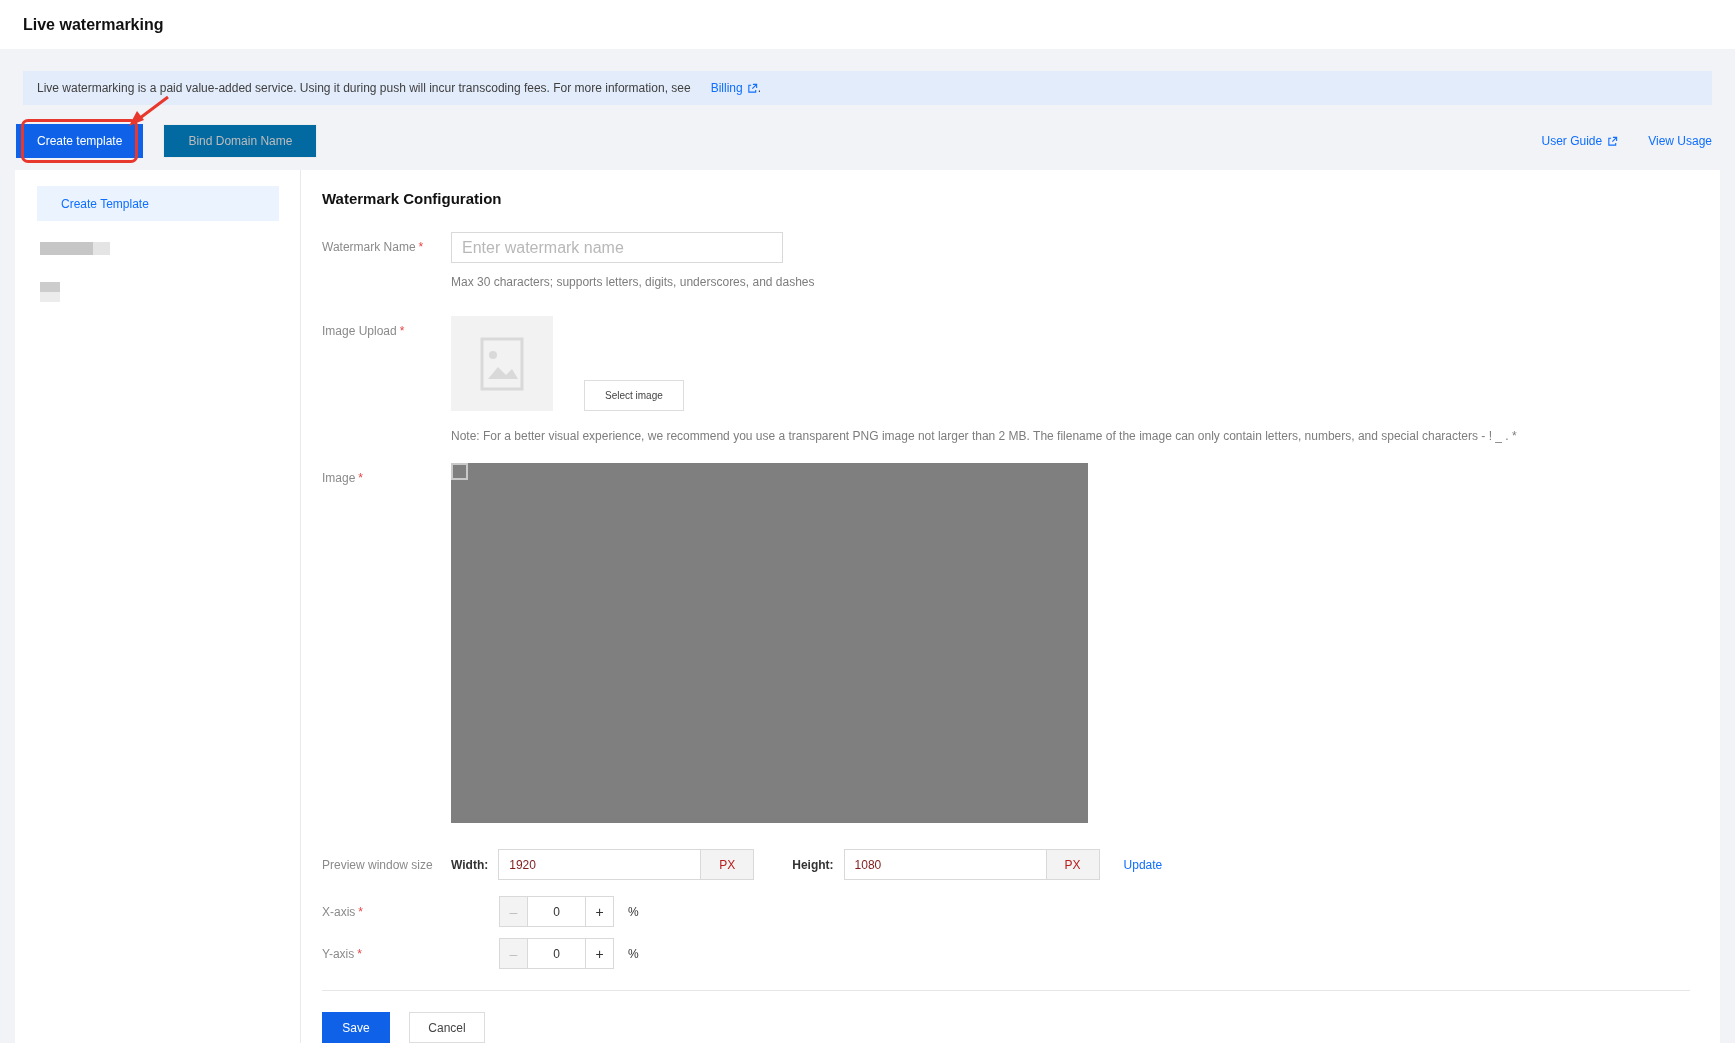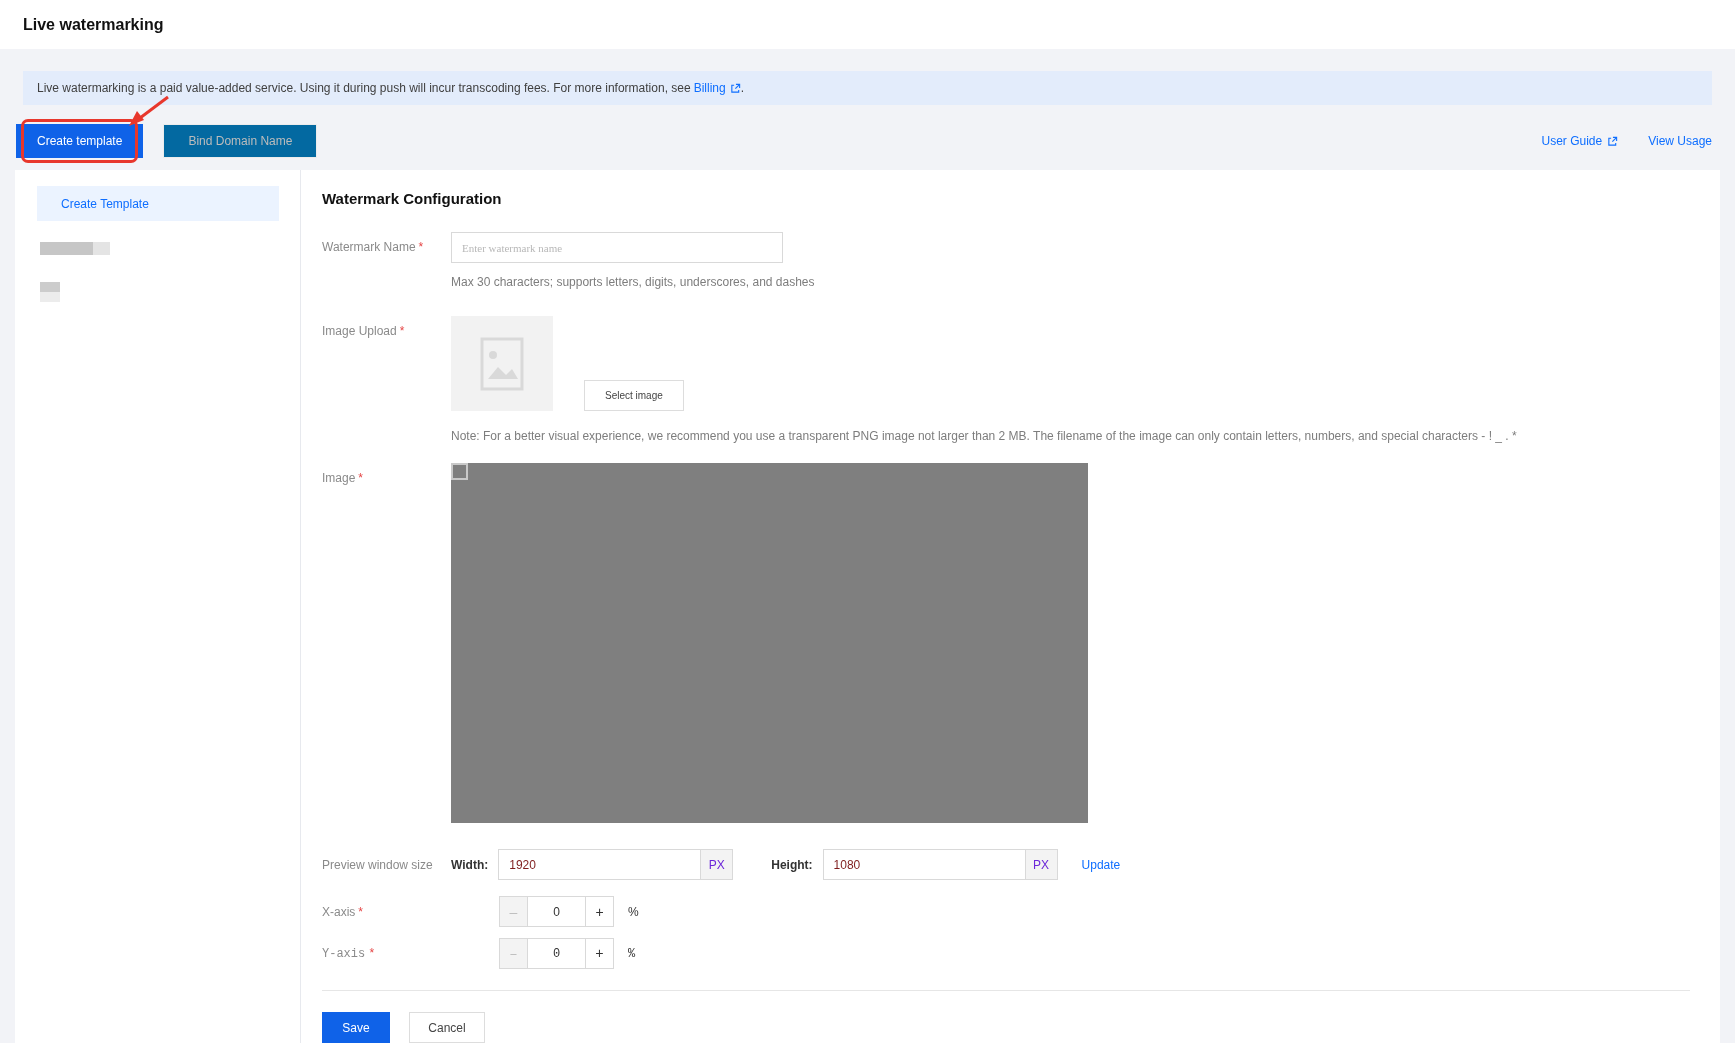--- a/index.html
+++ b/index.html
@@ -12,21 +12,21 @@
   }
   
   .header { background:#fff; height:49px; display:flex; align-items:center; padding:0 23px; }
   .page-title { font-size:16px; font-weight:bold; color:#111; margin:0; }
 
   
   .banner {
     margin:22px 23px 0 23px; height:34px; background:#e3ecfb;
     display:flex; align-items:center; padding:0 14px; color:#404040;
   }
-  .banner .link { color:#0e6eff; text-decoration:none; margin-left:3px; display:inline-flex; align-items:center; gap:4px; cursor:pointer; }
+  .banner .link { color:#0e6eff; text-decoration:none; margin-left:20px; display:inline-flex; align-items:center; gap:4px; cursor:pointer; }
   .ext-icon { width:11px; height:11px; display:inline-block; }
 
   
   .toolbar { margin:18px 23px 0 16px; display:flex; align-items:center; height:36px; }
   .create-wrap { position:relative; }
   .btn-primary {
     background:#0f62e8; color:#fff; border:none; height:34px; padding:0 21px;
     font-size:12px; font-family:inherit; cursor:pointer;
   }
   .red-box {
@@ -58,21 +58,21 @@
   
   .main { flex:1; padding:20px 30px 0 21px; }
   .section-title { font-size:15px; font-weight:bold; color:#111; margin:0 0 25px 0; }
   .form-row { display:flex; align-items:flex-start; }
   .form-label { width:129px; flex:none; color:#8a8a8a; padding-top:8px; }
   .req { color:#e54545; margin-left:3px; }
   .control { flex:1; }
 
   .text-input {
     width:332px; height:31px; border:1px solid #d9d9d9; padding:0 10px;
-    font-size:11px; font-family:Liberation Serif, serif; color:#333; outline:none; background:#fff;
+    font-size:16px; font-family:Liberation Sans, sans-serif; color:#333; outline:none; background:#fff;
   }
   .text-input::placeholder { color:#b8b8b8; }
   .help-text { color:#7d7d7d; margin-top:12px; }
 
   .upload-row { display:flex; align-items:flex-end; }
   .upload-box {
     width:102px; height:95px; background:#f2f2f2; display:flex;
     align-items:center; justify-content:center; cursor:pointer;
   }
   .btn-select {
@@ -88,22 +88,22 @@
   }
 
   .size-row { display:flex; align-items:center; }
   .size-label { font-weight:bold; color:#333; margin-right:10px; }
   .input-group { display:flex; align-items:center; }
   .size-input {
     width:202px; height:31px; border:1px solid #d9d9d9; border-right:none;
     padding:0 10px; font-size:12px; font-family:inherit; color:#7f1d1d; outline:none;
   }
   .unit-box {
-    width:33px; height:31px; background:#f3f3f3; border:1px solid #d9d9d9;
-    display:flex; align-items:center; justify-content:center; color:#6d28d9;
+    width:54px; height:31px; background:#f3f3f3; border:1px solid #d9d9d9;
+    display:flex; align-items:center; justify-content:center; color:#b91c1c;
   }
   .gap-38 { width:38px; }
   .gap-24 { width:24px; }
   .update-link { color:#0e6eff; text-decoration:none; cursor:pointer; }
 
   .stepper { display:flex; align-items:center; }
   .step-btn {
     width:28px; height:31px; border:1px solid #d9d9d9; background:#fff;
     font-size:14px; color:#333; font-family:inherit; cursor:pointer; padding:0;
     display:flex; align-items:center; justify-content:center;
@@ -127,21 +127,21 @@
     border:1px solid #ddd; font-size:12px; font-family:inherit; cursor:pointer;
   }
 
   .mt-name { margin-top:0; }
   .mt-upload { margin-top:27px; }
   .mt-image { margin-top:20px; }
   .mt-size { margin-top:26px; align-items:center; }
   .mt-size .form-label { padding-top:0; }
   .mt-axis { margin-top:16px; align-items:center;gap:48px; }
   .mt-axis .form-label { padding-top:0; }
-  .mt-axis2 { margin-top:11px;font-family:Liberation Mono, monospace; }
+  .mt-axis2 { margin-top:11px; }
 </style>
 </head>
 <body>
 
 <div class="header">
   <h1 class="page-title">Live watermarking</h1>
 </div>
 
 <div class="banner">
   <span>Live watermarking is a paid value-added service. Using it during push will incur transcoding fees. For more information, see</span>

